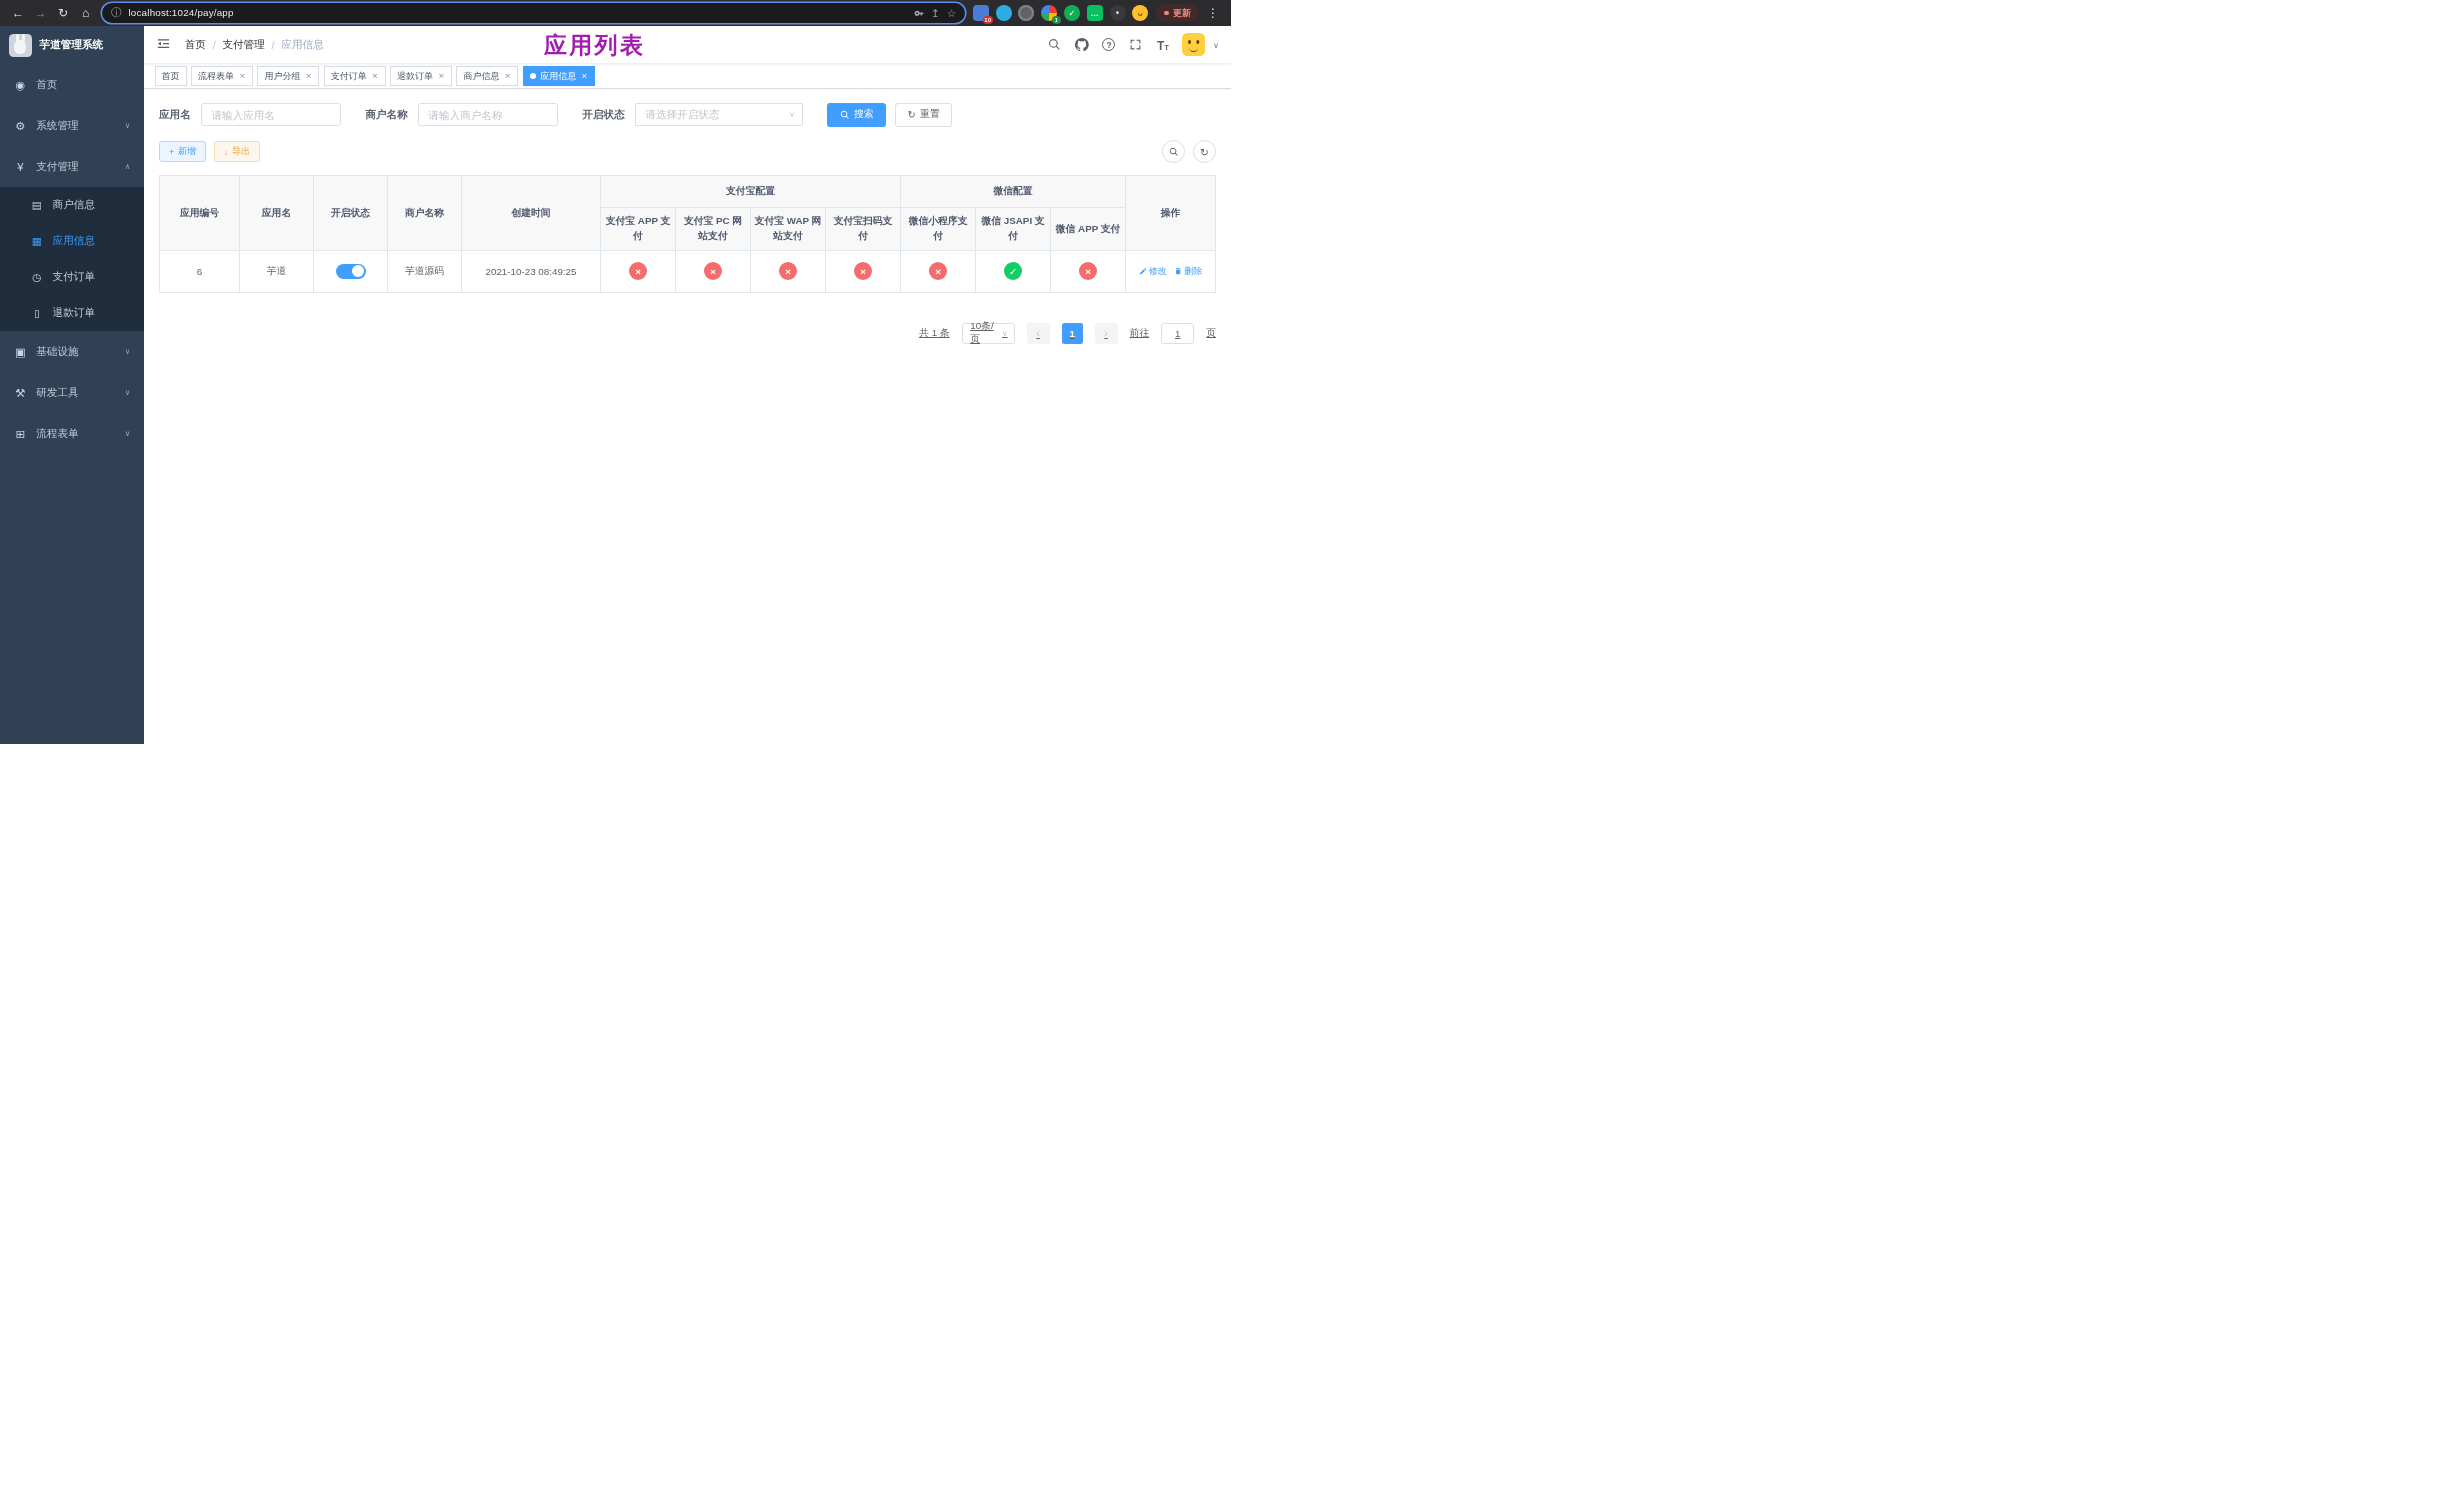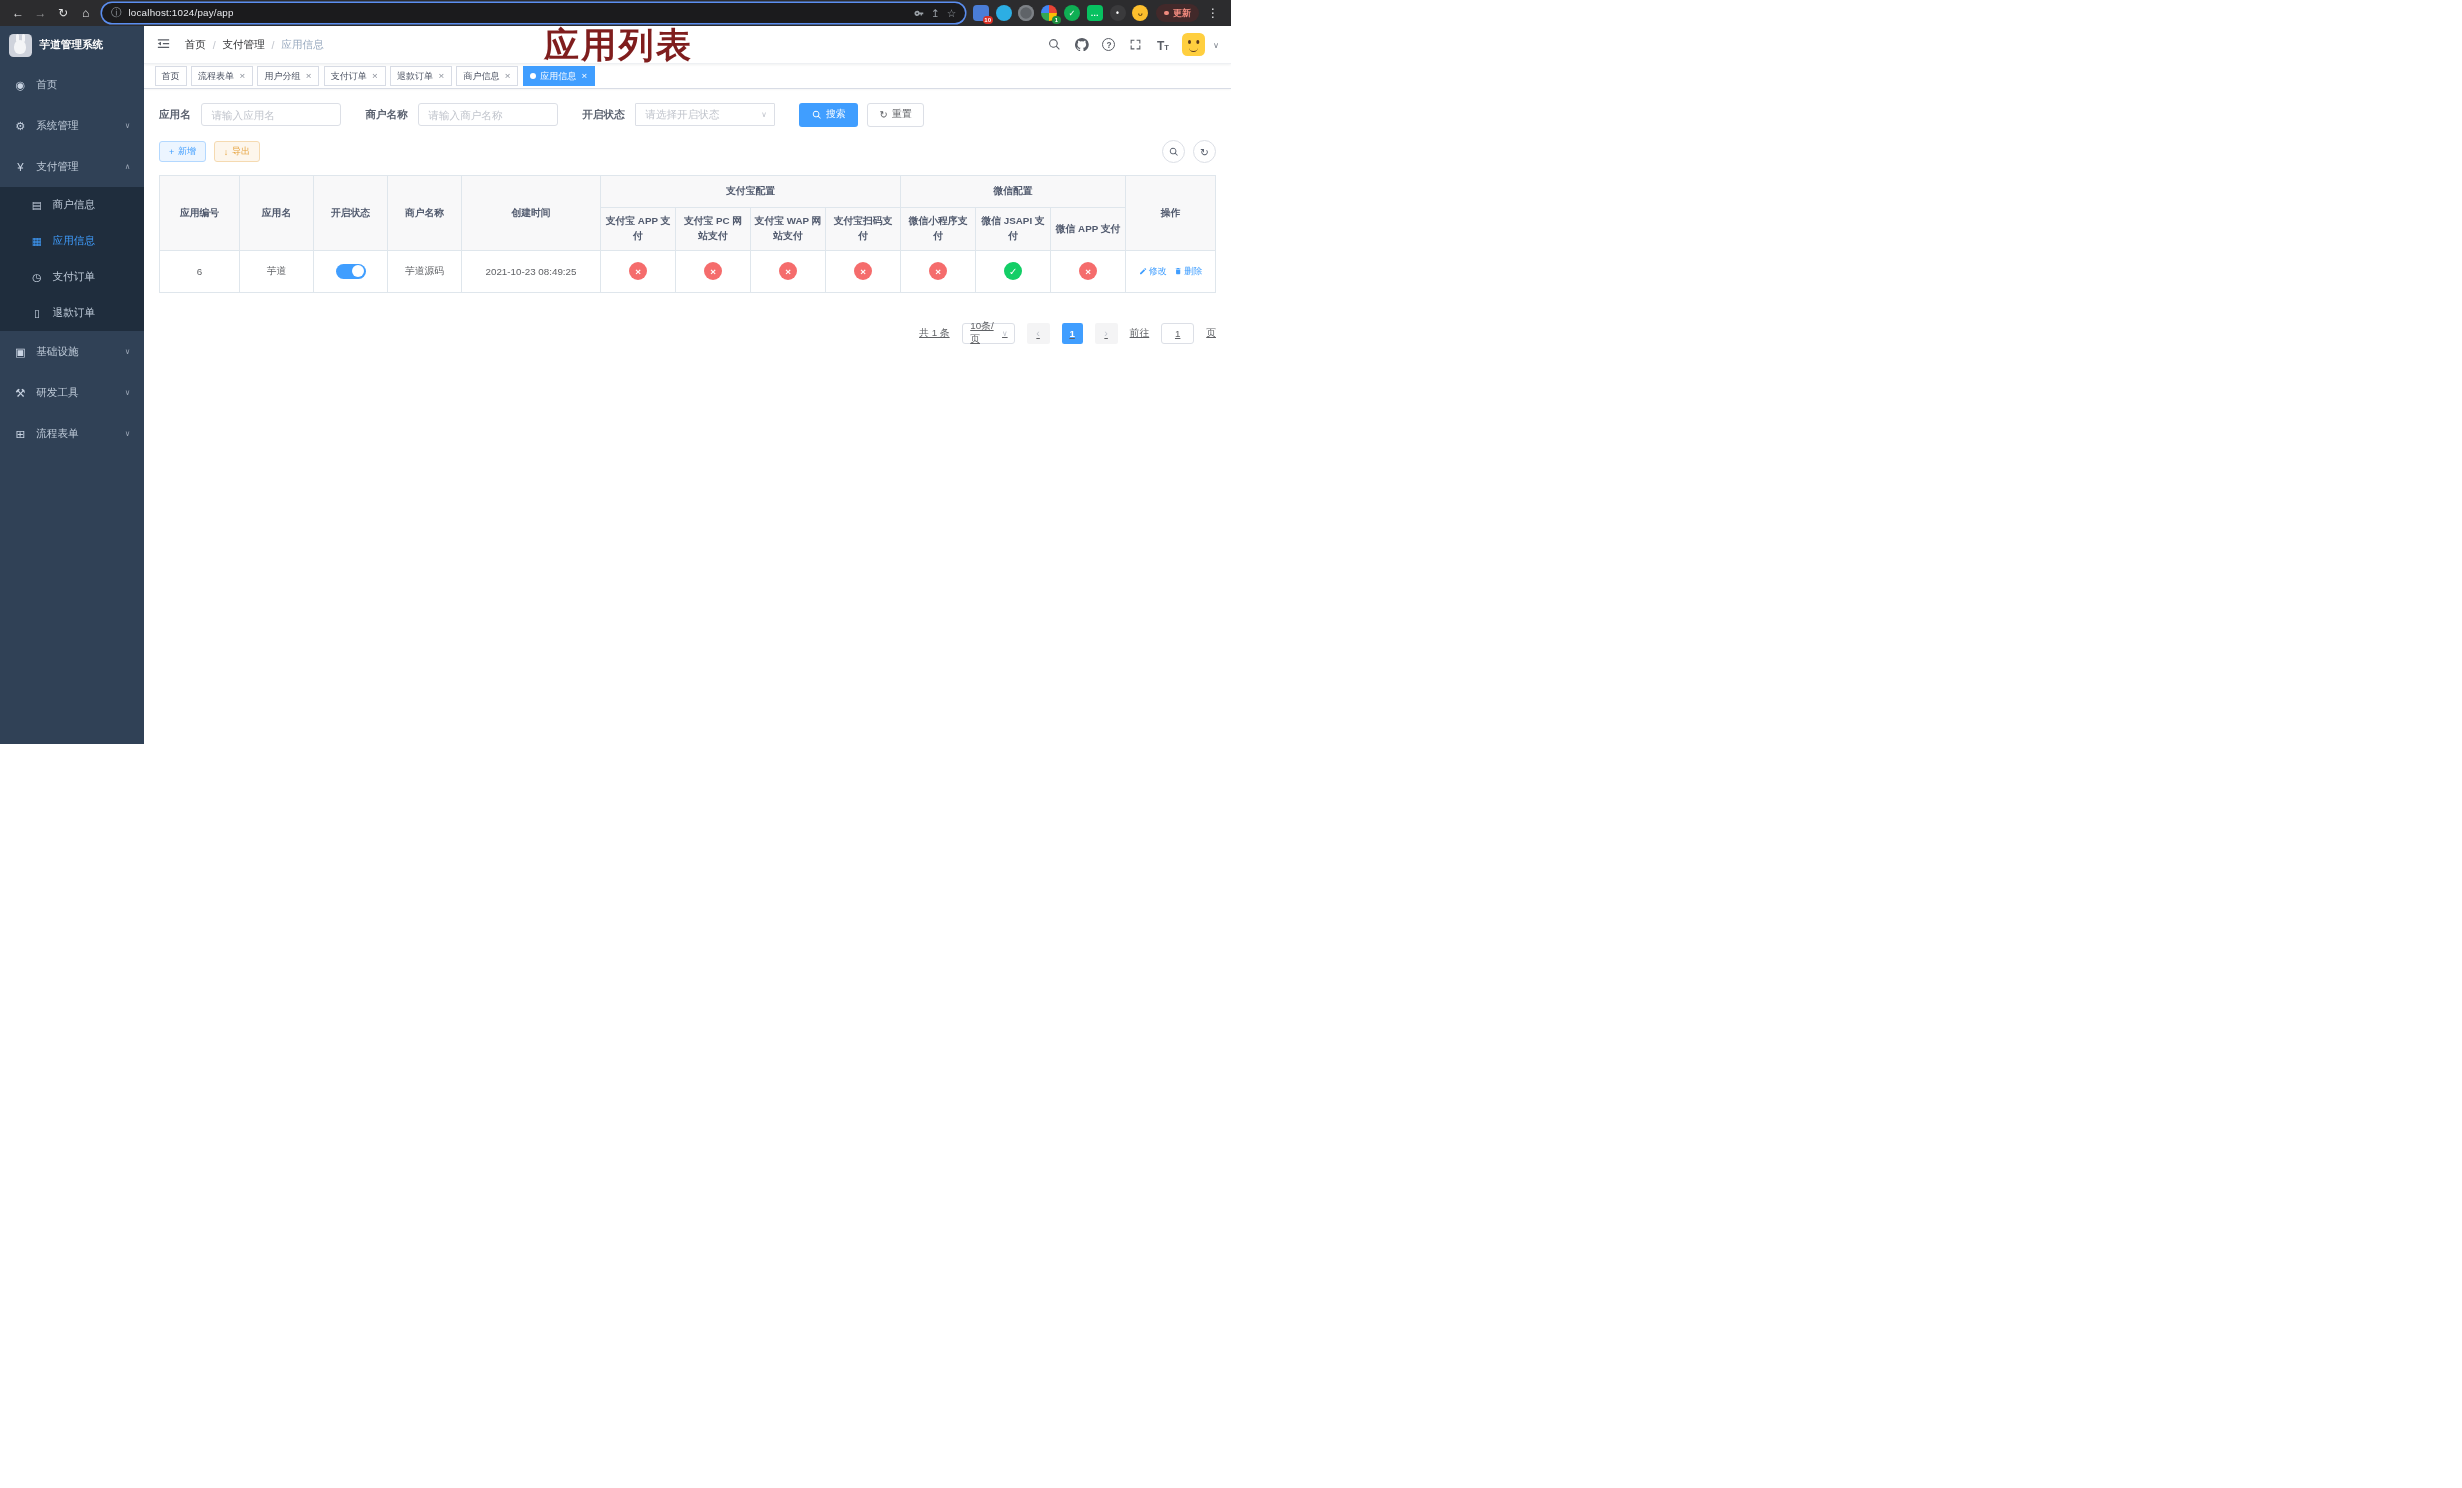--- a/index.html
+++ b/index.html
@@ -67,21 +67,21 @@
   .main { flex:1; display:flex; flex-direction:column; min-width:0; background:#fff; }
 
   .navbar { height:38px; display:flex; align-items:center; padding:0 12px; position:relative;
             border-bottom:0.8px solid #eef0f3; box-shadow:0 0.8px 3px rgba(0,21,41,.08); background:#fff; z-index:3; }
   .hamburger { width:16.7px; height:16.7px; color:#5a5e66; cursor:pointer; }
   .crumbs { display:flex; align-items:center; margin-left:12px; font-size:10.6px; }
   .crumb { color:#303133; cursor:pointer; }
   .crumb.last { color:#97a8be; cursor:default; }
   .crumb-sep { color:#c0c4cc; margin:0 6.8px; }
   .annotation { position:absolute; left:400px; top:50%; transform:translateY(-50%);
-                font-size:35px; font-weight:800; color:#7f1d1d; letter-spacing:2.3px; white-space:nowrap; }
+                font-size:23px; font-weight:800; color:#a21caf; letter-spacing:2.3px; white-space:nowrap; }
   .nav-right { margin-left:auto; display:flex; align-items:center; gap:12px; color:#5a5e66; }
   .nico { width:15px; height:15px; display:flex; align-items:center; justify-content:center; cursor:pointer; }
   .help-circle { width:13px; height:13px; border:1.5px solid #5a5e66; border-radius:50%; font-size:8.3px; font-weight:700;
                  display:flex; align-items:center; justify-content:center; }
   .fontsize { font-weight:700; display:flex; align-items:flex-end; }
   .fontsize .big { font-size:12px; line-height:1; }
   .fontsize .small { font-size:7.6px; line-height:1.2; }
   .avatar { width:23px; height:23px; border-radius:5.3px; background:#ffcf3f; position:relative; cursor:pointer; }
   .avatar::before { content:""; position:absolute; width:3px; height:3.8px; border-radius:50%;
                     background:#5b3a1e; left:5.3px; top:6.8px; box-shadow:8.3px 0 0 #5b3a1e; }
@@ -101,21 +101,21 @@
   .content { flex:1; padding:13.6px 15px; background:#fff; }
 
   
   .filter-row { display:flex; align-items:center; margin-bottom:13.6px; }
   .f-item { display:flex; align-items:center; margin-right:24px; }
   .f-label { font-size:10.6px; font-weight:700; color:#5c6370; margin-right:10.6px; white-space:nowrap; }
   .f-input { width:140px; height:23px; border:0.8px solid #dcdfe6; border-radius:3px; padding:0 9px;
              font-size:10.6px; color:#606266; background:#fff; outline:none;
              font-family:"Liberation Sans","DejaVu Sans",sans-serif; }
   .f-input::placeholder { color:#c0c4cc; }
-  .f-select { width:140px; height:23px; border:0.8px solid #dcdfe6; border-radius:1px; padding:0 7.6px 0 9px;
+  .f-select { width:168px; height:23px; border:0.8px solid #dcdfe6; border-radius:1px; padding:0 7.6px 0 9px;
               display:flex; align-items:center; justify-content:space-between; cursor:pointer; background:#fff; }
   .f-select .ph { font-size:10.6px; color:#c0c4cc; }
   .f-select .caret { font-size:7.6px; color:#c0c4cc; }
   .btn { height:24px; display:inline-flex; align-items:center; gap:4.5px; border-radius:3px; font-size:9.8px;
          padding:0 11.4px; cursor:pointer; border:0.8px solid transparent; white-space:nowrap; }
   .btn-primary { background:#409eff; color:#fff;text-align:center; }
   .btn-default { background:#fff; border-color:#dcdfe6; color:#606266; margin-left:9px; }
 
   
   .toolbar-row { display:flex; align-items:center; margin-bottom:12px; }

